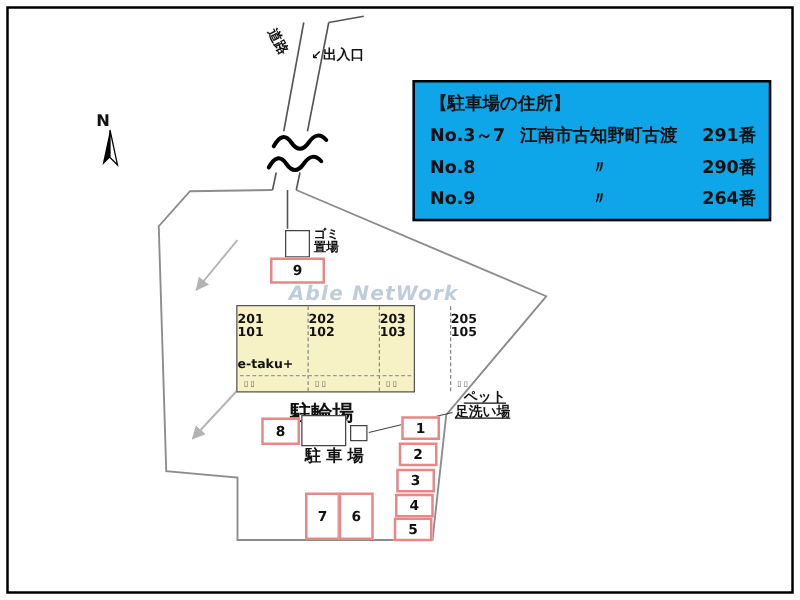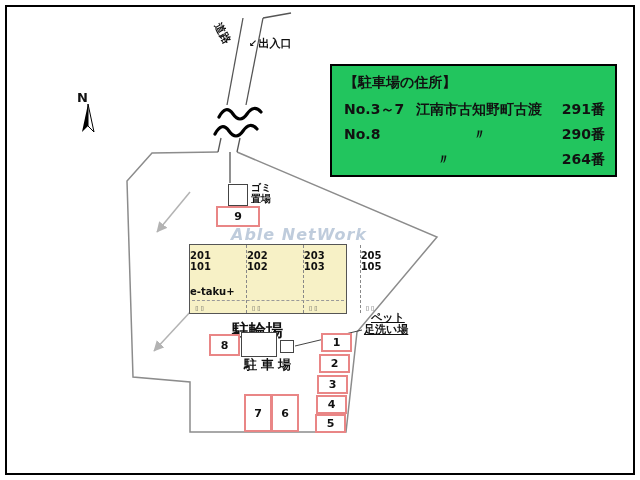--- a/index.html
+++ b/index.html
@@ -16,40 +16,40 @@
   .entrance-label{left:249px;top:36px;font-size:11px;white-space:nowrap;}
   .entrance-label .arr{font-size:10px;margin-right:1px;}
   .garbage-label{left:251px;top:182px;font-size:10px;line-height:11px;}
   .bicycle-label{left:232px;top:319px;font-size:17px;}
   .pet-label{left:364px;top:312px;font-size:11px;line-height:12px;text-decoration:underline;}
   .pet-label .l1{margin-left:7px;}
   .parkinglot-label{left:244px;top:356px;font-size:13px;letter-spacing:4px;font-weight:bold;white-space:nowrap;}
 
   
   .addr-box{left:330px;top:64px;width:287px;height:113px;border:2px solid #000;
-            box-sizing:border-box;padding:8px 10px 0 12px;font-size:14px;font-weight:bold;background:#22c55e;}
+            box-sizing:border-box;padding:8px 10px 0 12px;font-size:14px;font-weight:bold;background:#0ea5e9;}
   .addr-title{margin-bottom:5px;}
   .addr-row{display:flex;line-height:25px;}
   .addr-no{width:72px;}
   .addr-mid{flex:1;}
   .addr-mid.center{text-align:center;}
   .addr-lot{width:62px;text-align:right;}
 
   
   .watermark{left:231px;top:225px;font-size:16px;font-weight:bold;letter-spacing:1px;
              color:rgba(148,170,196,0.6);white-space:nowrap;font-style:italic;}
 
   
   .wbox{position:absolute;background:#fff;border:1px solid #444;box-sizing:border-box;}
   .pspace{position:absolute;background:#fff;border:2px solid #e98686;box-sizing:border-box;
           display:flex;align-items:center;justify-content:center;
           font-size:11px;font-weight:bold;color:#111;}
 
   
-  .building{left:189px;top:244px;width:158px;height:70px;background:#f7f1c6;
+  .building{left:189px;top:244px;width:143px;height:70px;background:#f7f1c6;
             border:1px solid #555;box-sizing:border-box;display:flex;}
   .unit{flex:1;position:relative;text-align:center;font-size:10px;font-weight:bold;
         line-height:11px;padding-top:5px;}
   .unit + .unit{border-left:1px dashed #888;margin-left:35px;}
   .door-marks{position:absolute;bottom:0;left:0;right:0;font-size:6px;letter-spacing:2px;
               color:#555;font-weight:normal;text-align:center;}
   .building-name{position:absolute;left:0;right:0;top:41px;text-align:left;
                  font-size:10px;font-weight:bold;}
   .building-hline{position:absolute;left:2px;right:2px;bottom:12px;border-top:1px dashed #999;}
 </style>
@@ -109,20 +109,21 @@
       <span class="addr-no">No.3～7</span>
       <span class="addr-mid">江南市古知野町古渡</span>
       <span class="addr-lot">291番</span>
     </div>
     <div class="addr-row">
       <span class="addr-no">No.8</span>
       <span class="addr-mid center">〃</span>
       <span class="addr-lot">290番</span>
     </div>
     <div class="addr-row">
+      <span class="addr-no">No.9</span>
       <span class="addr-mid center">〃</span>
       <span class="addr-lot">264番</span>
     </div>
   </div>
 
   <div class="abs watermark">Able NetWork</div>
 
   <div class="wbox" style="left:228px;top:184px;width:20px;height:22px;"></div>
   <div class="abs garbage-label jp">
     <div>ゴミ</div>

